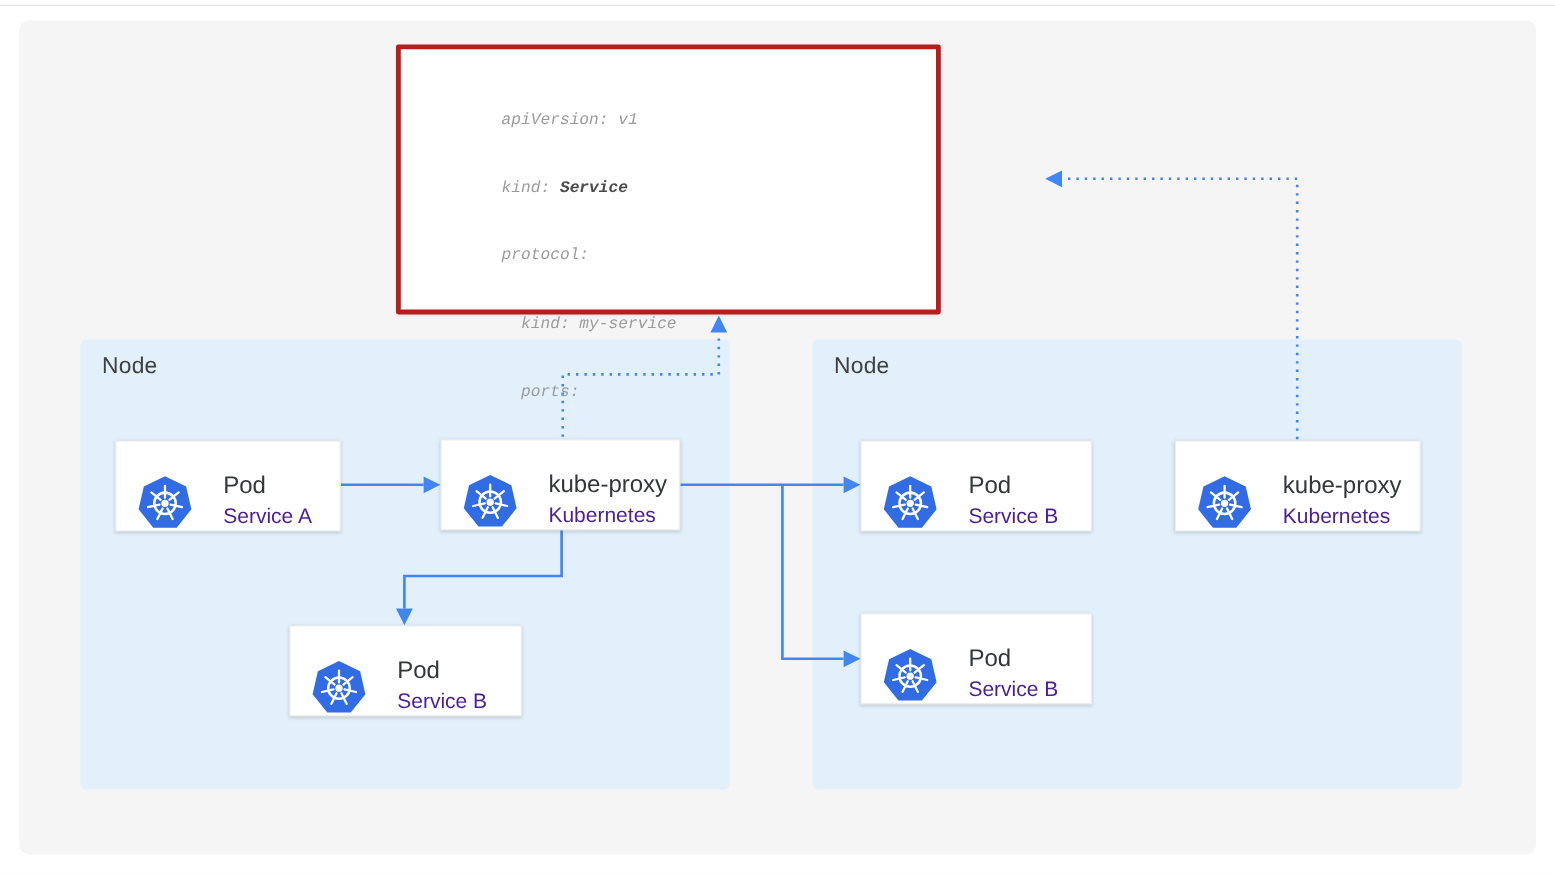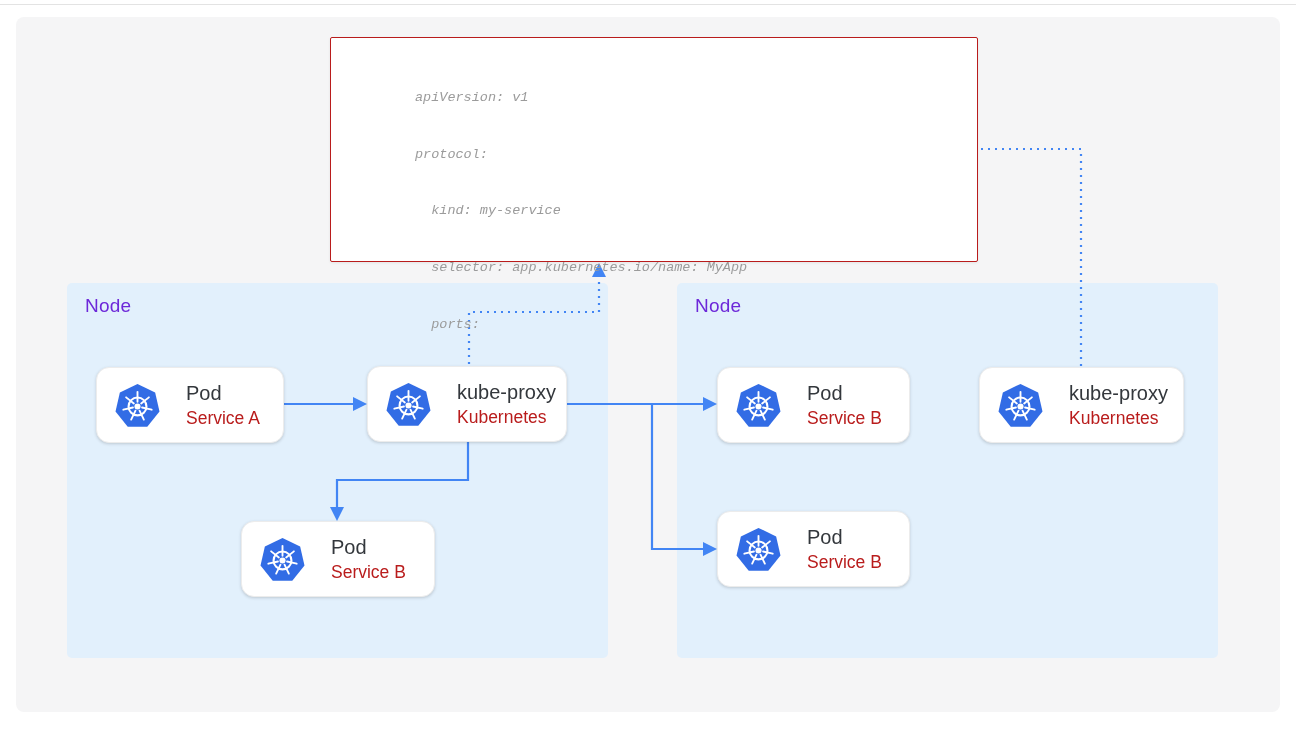--- a/index.html
+++ b/index.html
@@ -17,45 +17,45 @@
   }
 
   .node {
     position: absolute; width: 541px; height: 375px; top: 283px;
     background: #e2f0fc; border-radius: 5px;
   }
   .node-left  { left: 67px; }
   .node-right { left: 677px; }
   .node-label {
     position: absolute; left: 18px; top: 12px;
-    font-size: 19px; color: #6d28d9; letter-spacing: 0.2px;
+    font-size: 19px; color: #404040; letter-spacing: 0.2px;
   }
 
   .card {
-    position: absolute; background: #ffffff; border-radius: 13px;
+    position: absolute; background: #ffffff; border-radius: 1px;
     border: 1px solid #ececec;
     box-shadow: 0 1px 3px rgba(60,64,67,0.22);
-    display: flex; align-items: center;
+    display: flex; align-items: flex-end;
   }
   .card .icon-wrap { margin-left: 17px; width: 47px; height: 47px; flex: 0 0 auto; }
   .card .icon-wrap svg { width: 47px; height: 47px; display: block; }
   .card .texts { margin-left: 25px; display: flex; flex-direction: column; }
   .card .title { font-size: 20px; color: #33373c; line-height: 25px; }
-  .card .subtitle { font-size: 17.5px; color: #b91c1c; line-height: 24px; }
+  .card .subtitle { font-size: 17.5px; color: #4c1d95; line-height: 24px; }
 
   .card-pod-a       { left: 96px;  top: 367px; width: 188px; height: 76px; }
   .card-kproxy-l    { left: 367px; top: 366px; width: 200px; height: 76px; }
   .card-pod-b-left  { left: 241px; top: 521px; width: 194px; height: 76px; }
   .card-pod-b-rt    { left: 717px; top: 367px; width: 193px; height: 76px; }
   .card-pod-b-rb    { left: 717px; top: 511px; width: 193px; height: 76px; }
   .card-kproxy-r    { left: 979px; top: 367px; width: 205px; height: 76px; }
 
   .yaml-box {
-    position: absolute; left: 330px; top: 37px; width: 648px; height: 225px;
-    background: #ffffff; border: 1px solid #b91c1c; border-radius: 2px;
+    position: absolute; left: 330px; top: 37px; width: 454px; height: 225px;
+    background: #ffffff; border: 4px solid #b91c1c; border-radius: 2px;
     box-shadow: 0 1px 3px rgba(0,0,0,0.07);
     z-index: 5;
   }
   .code {
     padding: 13px 0 0 84px;
     font-family: "Liberation Mono", monospace;
     font-style: italic;
     font-size: 13.5px; line-height: 18.9px;
     color: #9b9b9b; white-space: pre;
   }
@@ -105,23 +105,23 @@
     <polygon class="arrow-head" points="592,277 606,277 599,263"></polygon>
 
     <polyline class="arrow-dots" points="1081,366 1081,149 885,149"></polyline>
     <polygon class="arrow-head" points="885,142 885,156 871,149"></polygon>
   </g>
 </svg>
 
 <div class="yaml-box">
   <div class="code">
     <div><span>apiVersion: v1</span></div>
+    <div><span>kind: </span><span class="b">Service</span></div>
     <div><span>protocol:</span></div>
     <div><span>  kind: my-service</span></div>
-    <div><span>  selector: app.kubernetes.io/name: MyApp</span></div>
     <div><span>  ports:</span></div>
   </div>
 </div>
 
 <div class="card card-pod-a">
   <span class="icon-wrap">
     <svg viewBox="0 0 100 100">
         <polygon fill="#326CE5" points="50,4 87.5,22.1 96.8,62.7 70.8,95.2 29.2,95.2 3.2,62.7 12.5,22.1"></polygon>
         <g stroke="#fff" stroke-width="4" stroke-linecap="round" fill="none">
           <circle cx="50" cy="52" r="19" stroke-width="4.5"></circle>

